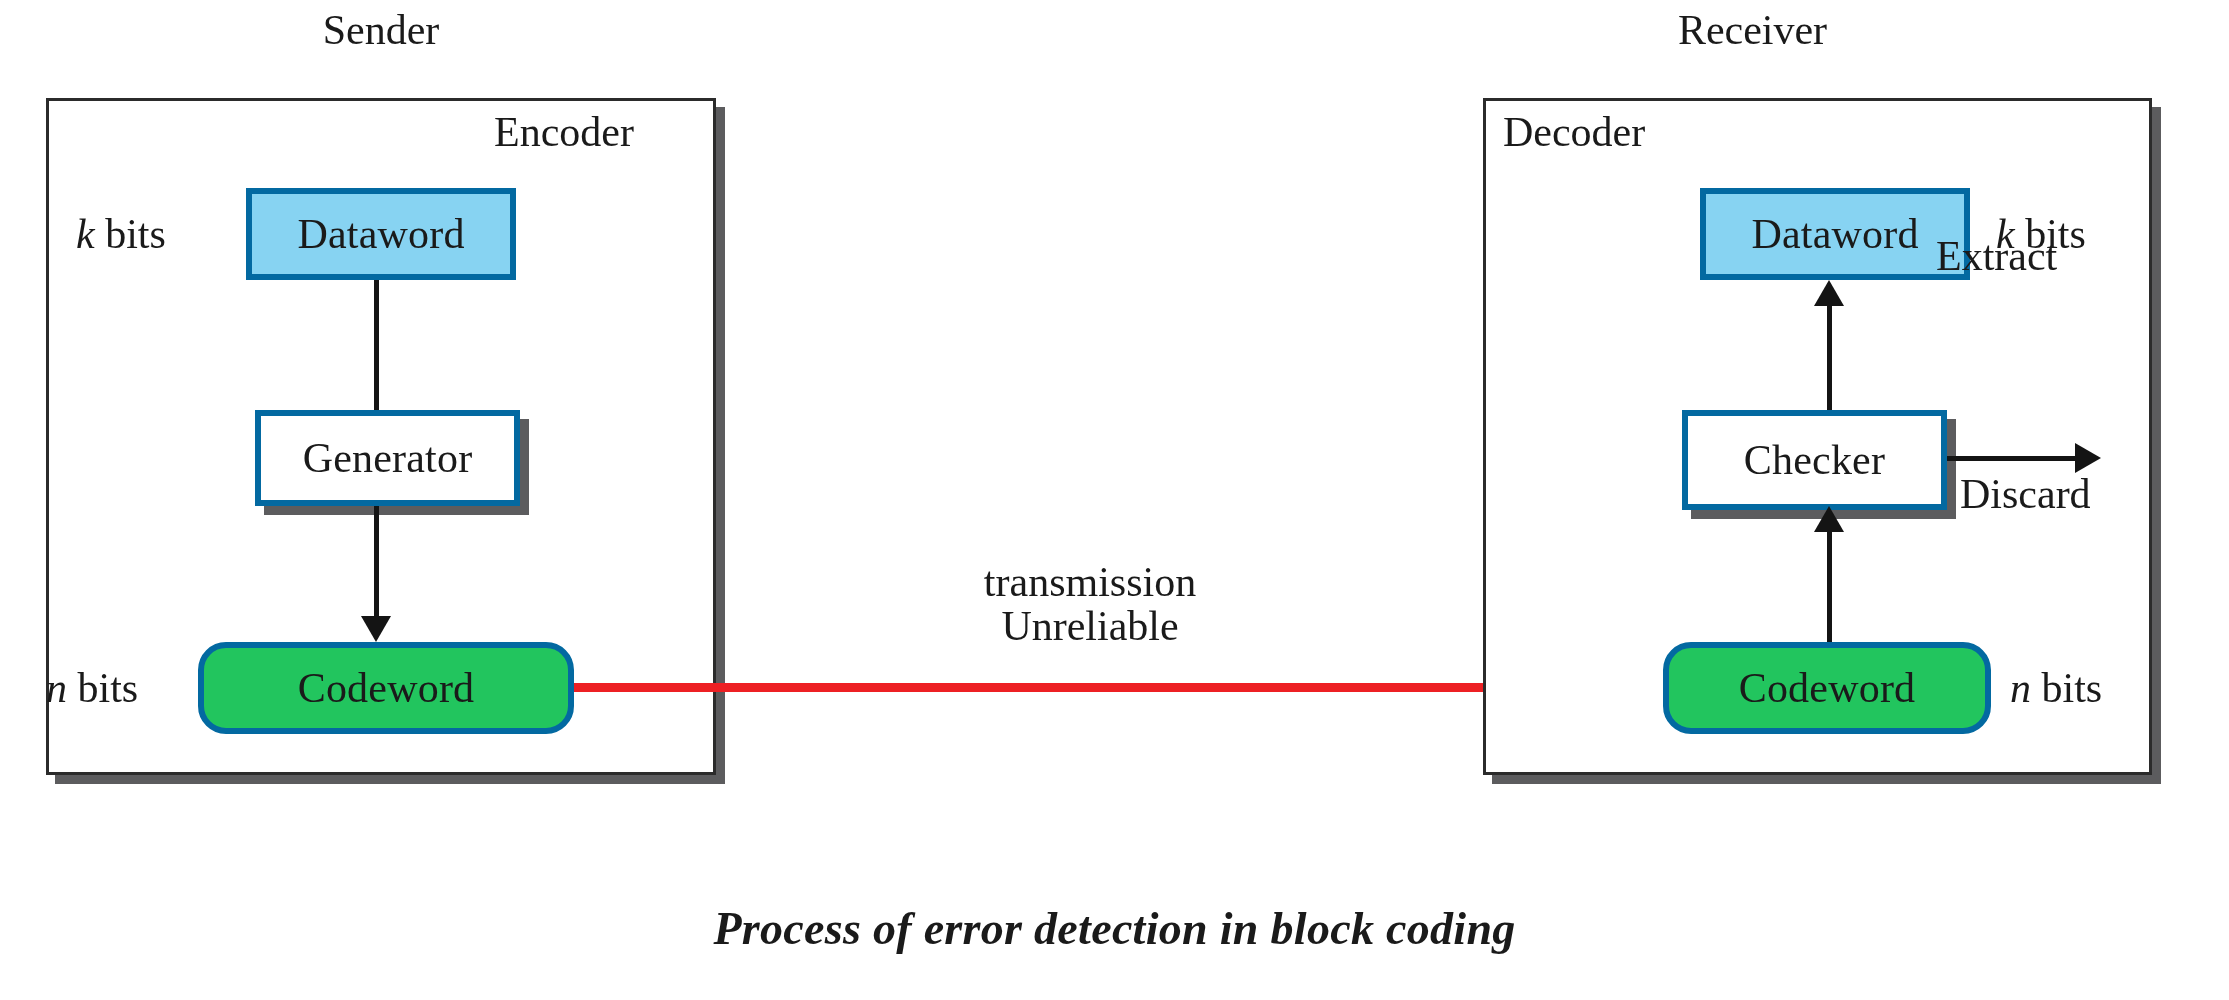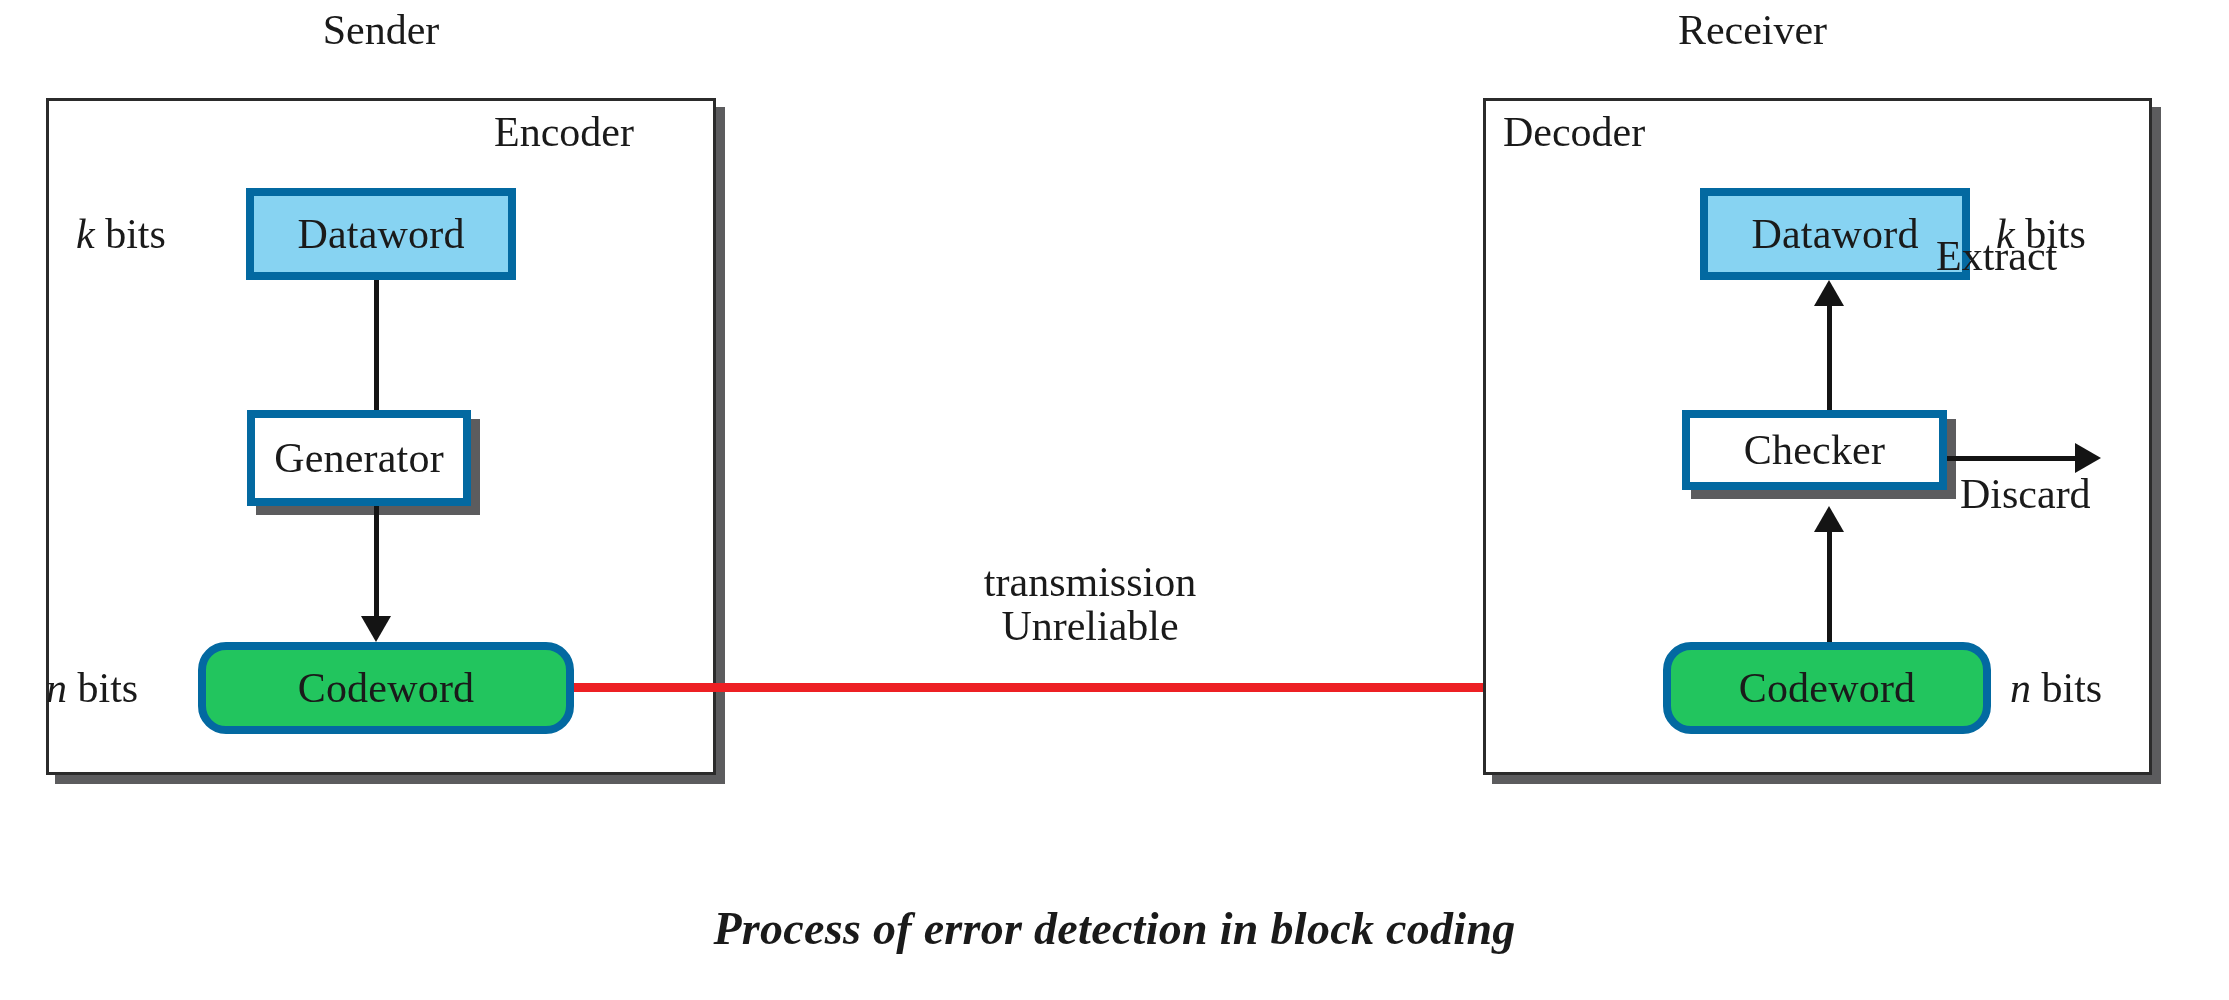--- a/index.html
+++ b/index.html
@@ -23,21 +23,21 @@
     background: #ffffff;
     border: 3px solid #2b2b2b;
     box-shadow: 9px 9px 0 0 #5c5c5e;
     box-sizing: border-box;
   }
 
   
   .block {
     position: absolute;
     box-sizing: border-box;
-    border: 8px solid #0369a1;
+    border: 6px solid #0369a1;
     display: flex;
     align-items: center;
     justify-content: center;
     font-size: 42px;
     line-height: 1;
     letter-spacing: .2px;
     background: #ffffff;
   }
   .block.shadowed { box-shadow: 9px 9px 0 0 #5c5c5e; }
   .block.blue  { background: #87d3f2; }
@@ -127,21 +127,21 @@
   <div class="txt" style="left:76px; top:212px;">
     <span class="ital">k</span><span>&nbsp;</span><span>bits</span>
   </div>
 
   <div class="block blue" style="left:246px; top:188px; width:270px; height:92px;">
     <span>Dataword</span>
   </div>
 
   <div class="vline" style="left:374px; top:280px; height:132px;"></div>
 
-  <div class="block shadowed" style="left:247px; top:410px; width:224px; height:96px;">
+  <div class="block shadowed" style="left:255px; top:410px; width:265px; height:96px;">
     <span>Generator</span>
   </div>
 
   <div class="vline" style="left:374px; top:506px; height:112px;"></div>
   <div class="arrow-down" style="left:361px; top:616px;"></div>
 
   <div class="txt" style="left:46px; top:666px;">
     <span class="ital">n</span><span>&nbsp;</span><span>bits</span>
   </div>
 
@@ -169,21 +169,21 @@
 
   <div class="txt" style="left:1996px; top:212px;">
     <span class="ital">k</span><span>&nbsp;</span><span>bits</span>
   </div>
 
   <div class="vline" style="left:1827px; top:306px; height:110px;"></div>
   <div class="arrow-up" style="left:1814px; top:280px;"></div>
 
   <div class="txt" style="left:1936px; top:234px;">Extract</div>
 
-  <div class="block shadowed" style="left:1682px; top:410px; width:265px; height:80px;">
+  <div class="block shadowed" style="left:1682px; top:410px; width:265px; height:100px;">
     <span>Checker</span>
   </div>
 
   <div class="hline" style="left:1947px; top:456px; width:130px;"></div>
   <div class="arrow-right" style="left:2075px; top:443px;"></div>
 
   <div class="txt" style="left:1960px; top:472px;">Discard</div>
 
   <div class="vline" style="left:1827px; top:530px; height:112px;"></div>
   <div class="arrow-up" style="left:1814px; top:506px;"></div>

